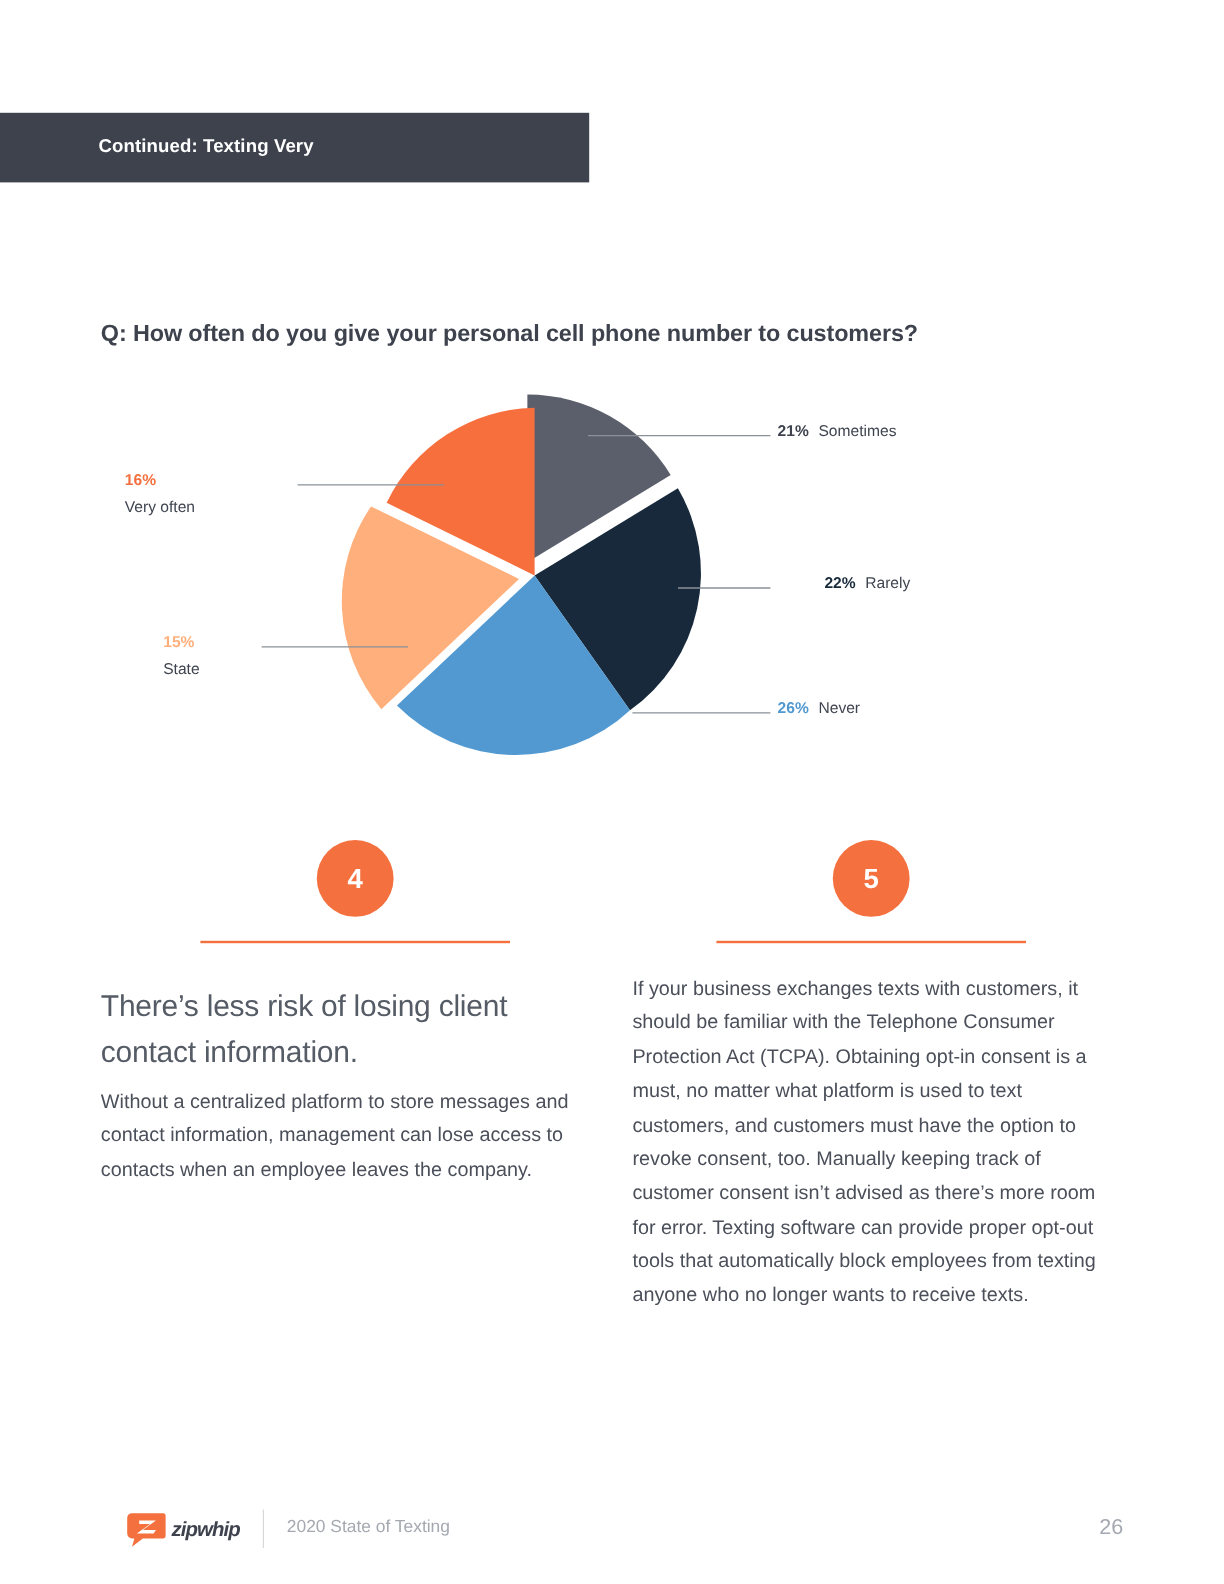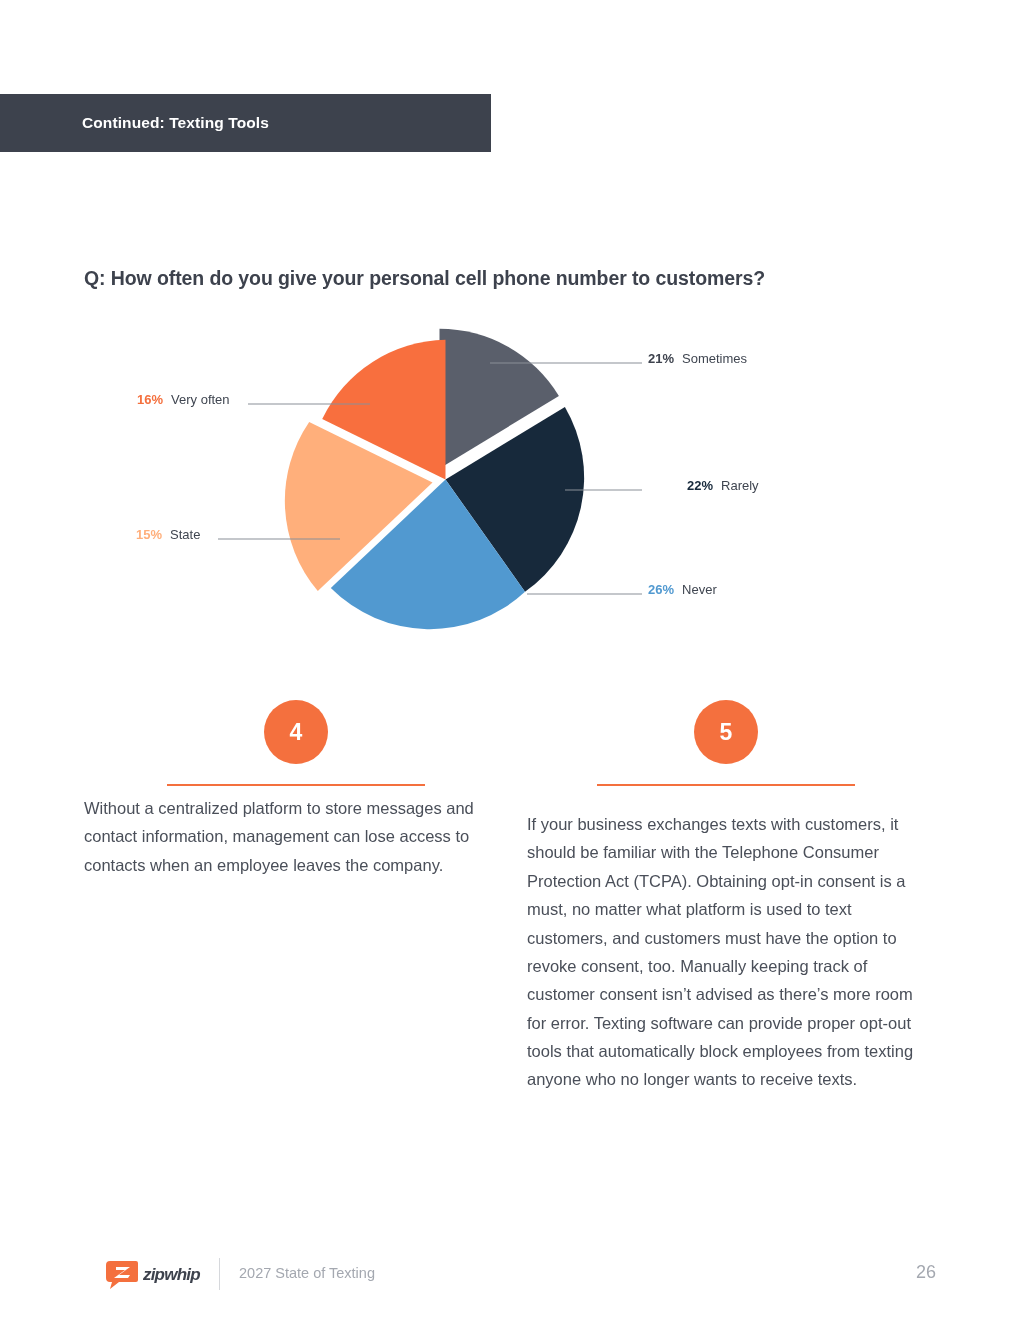--- a/index.html
+++ b/index.html
@@ -169,21 +169,21 @@
     right: 84px;
     top: 4px;
     font-size: 18px;
     color: #a4a8b0;
   }
 </style>
 </head>
 <body>
 
 <div class="header-bar">
-  <span class="title">Continued: Texting Tools</span>
+  <span class="title">Continued: Texting Very</span>
 </div>
 
 <div class="question">Q: How often do you give your personal cell phone number to customers?</div>
 
 <div class="chart-area">
 
   <svg class="chart-svg" width="1020" height="340" viewBox="0 0 1020 340">
 
     <path fill="#5a5f6b" d="M 445.5 159.5 L 445.5 19.7 A 139.8 139.8 0 0 1 564.9 86.9 Z" transform="translate(-6,-11)"></path>
 
@@ -210,47 +210,48 @@
   <div class="pie-label right" style="top:158px; left:676px;margin-left:11px;">
     <span class="pct" style="color:#17293b;">22%</span>
     <span>Rarely</span>
   </div>
 
   <div class="pie-label right" style="top:262px;">
     <span class="pct" style="color:#5199d0;">26%</span>
     <span>Never</span>
   </div>
 
-  <div class="pie-label left" style="top:72px; left:137px;">
+  <div class="pie-label left" style="top:72px; left:104px;flex-direction:column;">
     <span class="pct" style="color:#f4703e;">16%</span>
     <span>Very often</span>
   </div>
 
-  <div class="pie-label left" style="top:207px; left:136px;">
+  <div class="pie-label left" style="top:207px; left:136px;flex-direction:column;">
     <span class="pct" style="color:#ffaf7b;">15%</span>
     <span>State</span>
   </div>
 </div>
 
 <div class="callout col-left" style="top:700px;">
   <div class="num-badge">4</div>
   <div class="rule"></div>
+  <div class="callout-heading">There’s less risk of losing client contact information.</div>
   <div class="callout-body">Without a centralized platform to store messages and contact information, management can lose access to contacts when an employee leaves the company.</div>
 </div>
 
 <div class="callout col-right" style="top:700px;">
   <div class="num-badge">5</div>
   <div class="rule"></div>
   <div class="callout-body">If your business exchanges texts with customers, it should be familiar with the Telephone Consumer Protection Act (TCPA). Obtaining opt-in consent is a must, no matter what platform is used to text customers, and customers must have the option to revoke consent, too. Manually keeping track of customer consent isn’t advised as there’s more room for error. Texting software can provide proper opt-out tools that automatically block employees from texting anyone who no longer wants to receive texts.</div>
 </div>
 
 <div class="footer">
   <div class="footer-logo">
     <svg class="logo-mark" width="34" height="30" viewBox="0 0 34 30">
       <path d="M5 1 H31 A2 2 0 0 1 33 3 V20 A2 2 0 0 1 31 22 H14 L5 29 L7 22 H5 A4 4 0 0 1 1 18 V5 A4 4 0 0 1 5 1 Z" fill="#f4703e"></path>
       <path d="M11 7 H25 L14 15 H25 L23 18 H9 L20 10 H11 Z" fill="#ffffff"></path>
     </svg>
     <span class="logo-word">zipwhip</span>
   </div>
   <div class="footer-divider"></div>
-  <div class="footer-text">2027 State of Texting</div>
+  <div class="footer-text">2020 State of Texting</div>
   <div class="page-number">26</div>
 </div>
 
 </body></html>

